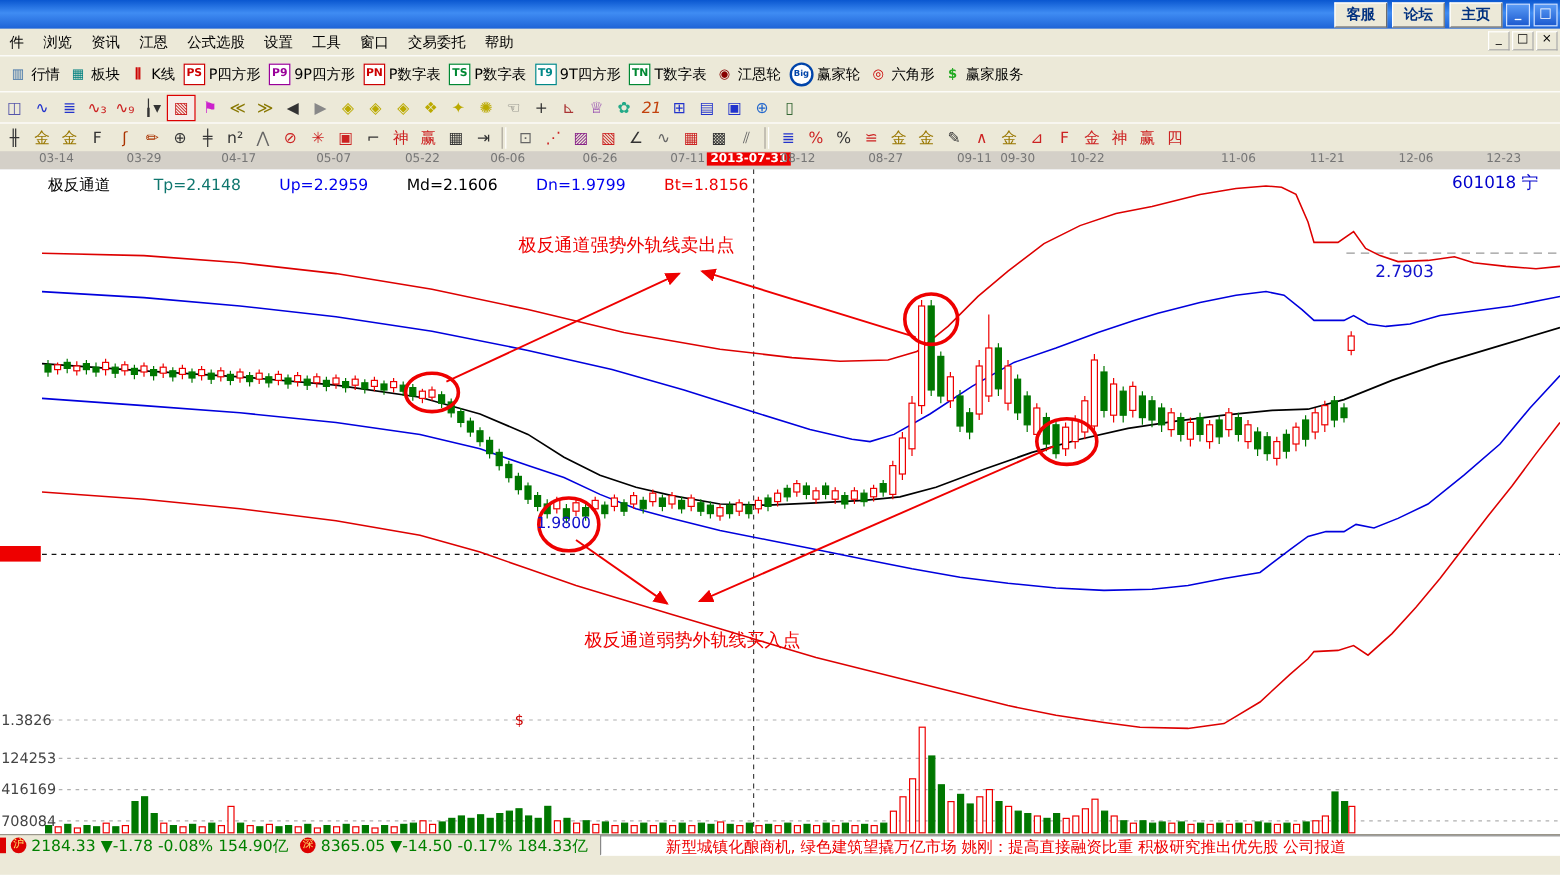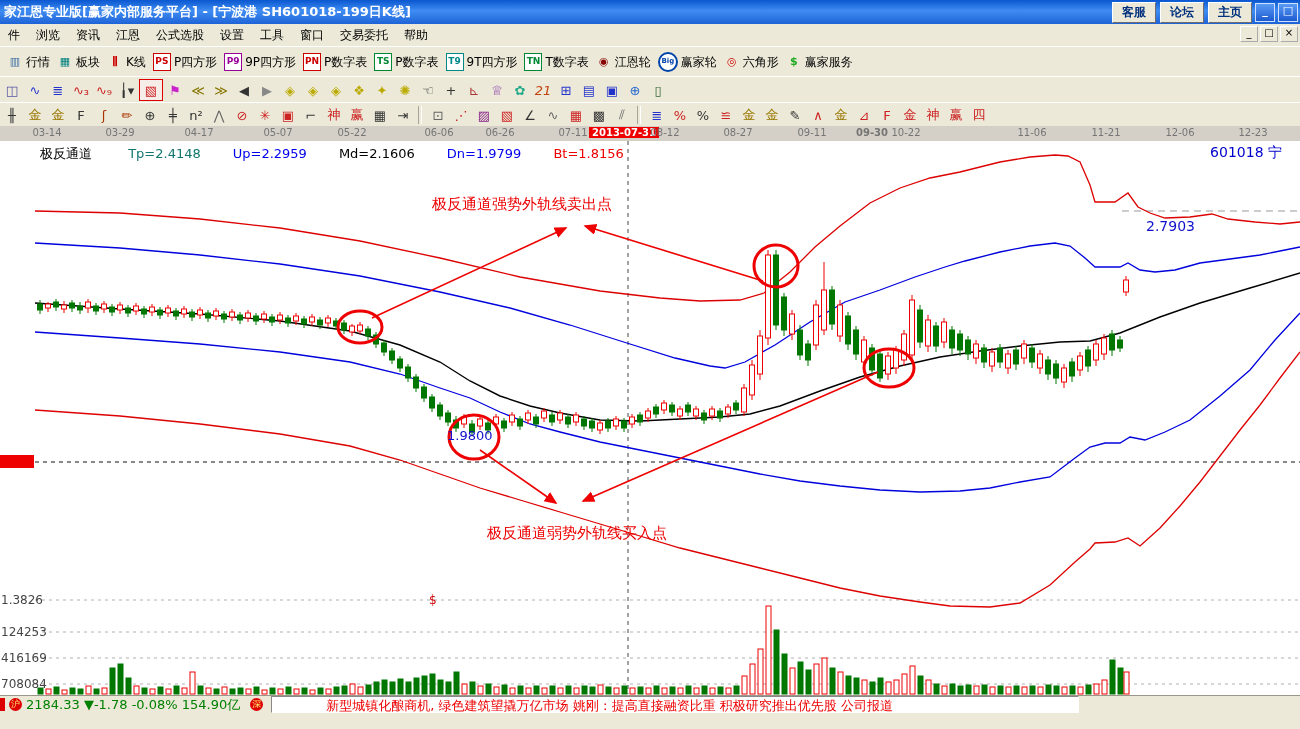--- a/index.html
+++ b/index.html
@@ -43,21 +43,20 @@
   #news-box{width:752px;height:15px;background:#fff;border:1px solid #888;border-bottom-color:#fff;border-right-color:#fff;color:#ee0000;overflow:hidden;margin-left:4px;padding-left:54px;flex:none;}
   #status2{position:absolute;left:0;top:712px;width:1300px;height:17px;background:#f2f2ee;border-top:1px solid #c8c4b8;font-size:13px;color:#000;white-space:nowrap;overflow:hidden;line-height:16px;}
   .redsliver{width:5px;height:13px;background:#d00;flex:none;}
 </style>
 </head>
 <body>
 
 <div id="app">
 
   <div id="titlebar">
-    <span id="title-text">家江恩专业版[赢家内部服务平台] - [宁波港  SH601018-199日K线]</span>
     <span style="flex:1"></span>
     <span class="tb-btn">客服</span>
     <span class="tb-btn">论坛</span>
     <span class="tb-btn">主页</span>
     <span class="win-btn">_</span>
     <span class="win-btn" style="margin-right:2px">□</span>
   </div>
 
   <div id="menubar">
     <span id="menu-items" style="display:flex">
@@ -210,28 +209,28 @@
       <span class="ico" style="color: rgb(204, 34, 34);">赢</span>
       <span class="ico" style="color: rgb(204, 34, 34);">四</span>
     </div>
 
   <div id="datestrip">
       <span class="dtick" style="left: 47px;">03-14</span>
       <span class="dtick" style="left: 120px;">03-29</span>
       <span class="dtick" style="left: 199px;">04-17</span>
       <span class="dtick" style="left: 278px;">05-07</span>
       <span class="dtick" style="left: 352px;">05-22</span>
-      <span class="dtick" style="left: 439px;">06-06</span>
+      <span class="dtick" style="left: 423px;">06-06</span>
       <span class="dtick" style="left: 500px;">06-26</span>
       <span class="dtick" style="left: 573px;">07-11</span>
       <span class="dtick sel" style="left: 624px;">2013-07-31</span>
       <span class="dtick" style="left: 665px;">08-12</span>
       <span class="dtick" style="left: 738px;">08-27</span>
       <span class="dtick" style="left: 812px;">09-11</span>
-      <span class="dtick" style="left: 872px; font-weight: bold;">09-30</span>
+      <span class="dtick" style="left: 848px;">09-30</span>
       <span class="dtick" style="left: 906px;">10-22</span>
       <span class="dtick" style="left: 1032px;">11-06</span>
       <span class="dtick" style="left: 1106px;">11-21</span>
       <span class="dtick" style="left: 1180px;">12-06</span>
       <span class="dtick" style="left: 1253px;">12-23</span>
     </div>
 
   <div id="chart-wrap">
     <svg id="kline" width="1300" height="554" viewBox="0 141 1300 554">
         <defs>
@@ -697,18 +696,19 @@
       <span id="ind-name" style="color:#000">极反通道</span>
     <span style="color: #0f766e;">Tp=2.4148</span><span style="color: rgb(0, 0, 238);">Up=2.2959</span><span style="color: rgb(0, 0, 0);">Md=2.1606</span><span style="color: rgb(0, 0, 238);">Dn=1.9799</span><span style="color: rgb(238, 0, 0);">Bt=1.8156</span></div>
     <div id="code-label">601018 宁</div>
   </div>
 
   <div id="status1">
     <span class="redsliver"></span>
     <span class="idx-ic">沪</span>
     <span class="idx-txt">2184.33 ▼-1.78 -0.08% 154.90亿</span>
     <span class="idx-ic">深</span>
+    <span class="idx-txt">8365.05 ▼-14.50 -0.17% 184.33亿</span>
     <span id="news-box">新型城镇化酿商机, 绿色建筑望撬万亿市场    姚刚：提高直接融资比重 积极研究推出优先股    公司报道</span>
 
   </div>
 
 
 </div>
 
 </body></html>

